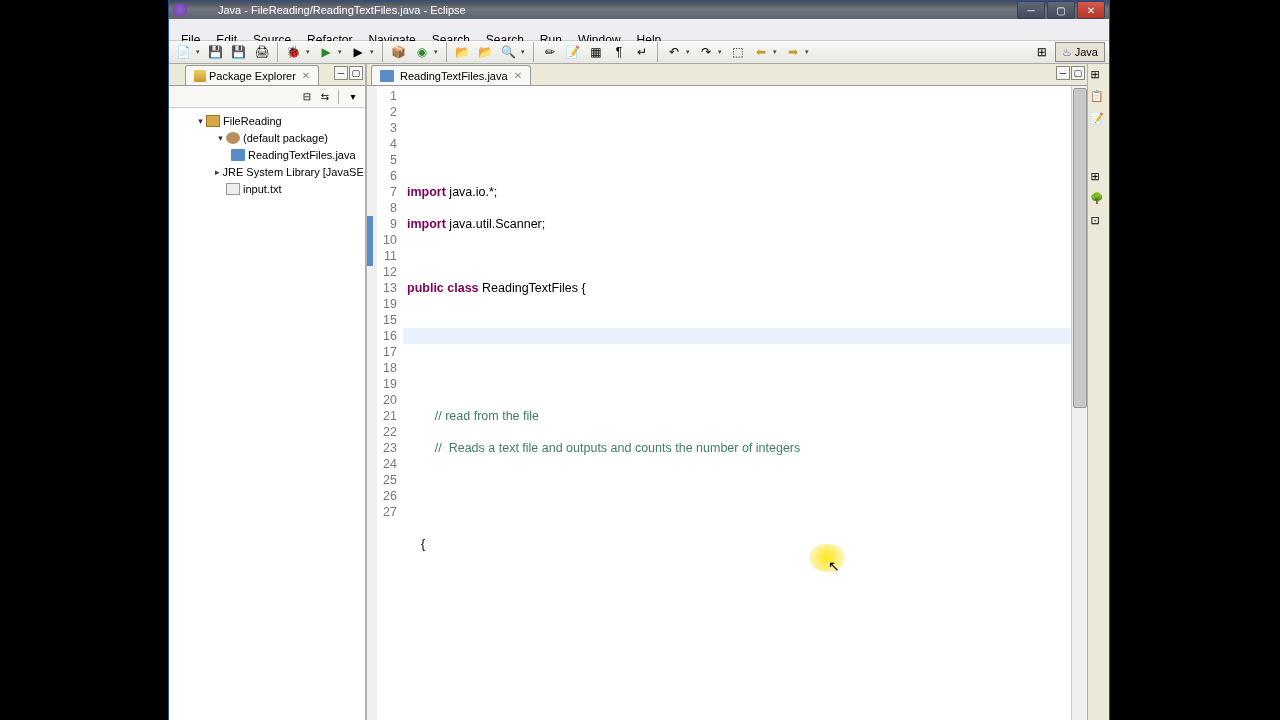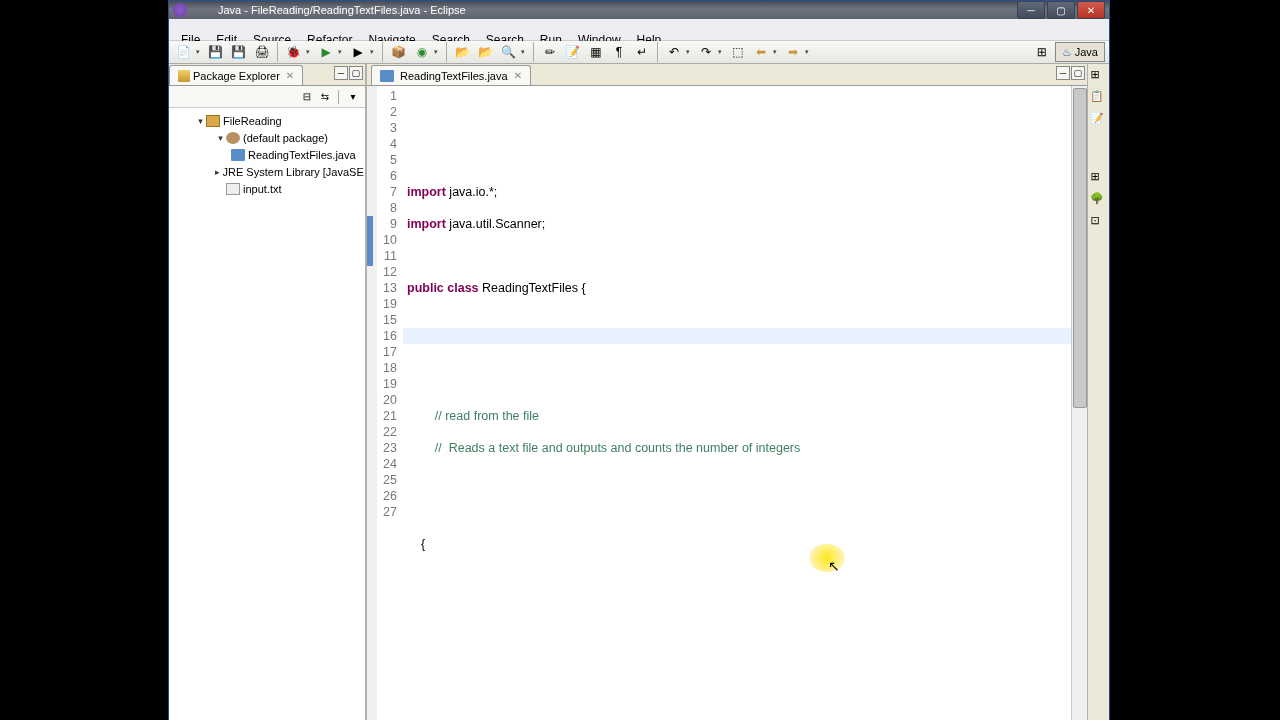--- a/index.html
+++ b/index.html
@@ -15,21 +15,21 @@
 .menu-item { padding: 2px 8px; cursor: pointer; margin-top: 21px; }
 .toolbar { height: 28px; background: linear-gradient(to bottom, #f9f9f7, #e6e6e2); border-bottom: 1px solid #a9a9a9; display: flex; align-items: center; padding: 0 4px; gap: 1px; }
 .tb-btn { width: 22px; height: 22px; display: flex; align-items: center; justify-content: center; font-size: 12px; cursor: pointer; border: 1px solid transparent; }
 .tb-sep { width: 2px; height: 20px; border-left: 1px solid #aaa; margin: 0 3px; }
 .tb-dd { width: 8px; font-size: 7px; color: #444; }
 .perspective { margin-left: auto; display: flex; align-items: center; gap: 2px; }
 .persp-btn { height: 20px; padding: 0 6px; border: 1px solid #999; background: #f5f5f2; font-size: 11px; display: flex; align-items: center; gap: 3px; }
 .persp-btn.active { background: #e6e2d6; border-color: #888; }
 .workspace { flex: 1; display: flex; background: #fff; }
 .left-panel { width: 198px; display: flex; flex-direction: column; border-right: 2px solid #b0b0b0; }
-.panel-tab-bar { height: 22px; background: #ece9d8; display: flex; align-items: flex-end; padding-left: 0; border-bottom: 1px solid #999; position: relative; }
+.panel-tab-bar { height: 22px; background: #ece9d8; display: flex; align-items: flex-end; padding-left: 16px; border-bottom: 1px solid #999; position: relative; }
 .panel-tab { height: 20px; background: #f8f8f5; border: 1px solid #999; border-bottom: none; padding: 0 8px; font-size: 11px; display: flex; align-items: center; gap: 3px; border-radius: 3px 3px 0 0; }
 .panel-tab-icon { width: 12px; height: 12px; background: linear-gradient(to bottom, #f0d068, #c89830); border-radius: 1px; }
 .panel-mini-toolbar { height: 22px; background: #f8f8f5; display: flex; align-items: center; justify-content: flex-end; padding: 0 4px; gap: 2px; border-bottom: 1px solid #ccc; }
 .mini-btn { width: 16px; height: 16px; font-size: 10px; cursor: pointer; display: flex; align-items: center; justify-content: center; }
 .tree { flex: 1; background: #fff; padding: 4px 2px; font-size: 11px; overflow: auto; }
 .tree-item { display: flex; align-items: center; height: 17px; padding-left: 4px; white-space: nowrap; }
 .tree-ind1 { padding-left: 24px; }
 .tree-ind2 { padding-left: 44px; }
 .tree-ind3 { padding-left: 60px; }
 .tree-icon { width: 14px; height: 12px; margin-right: 3px; display: inline-flex; align-items: center; justify-content: center; font-size: 10px; }

